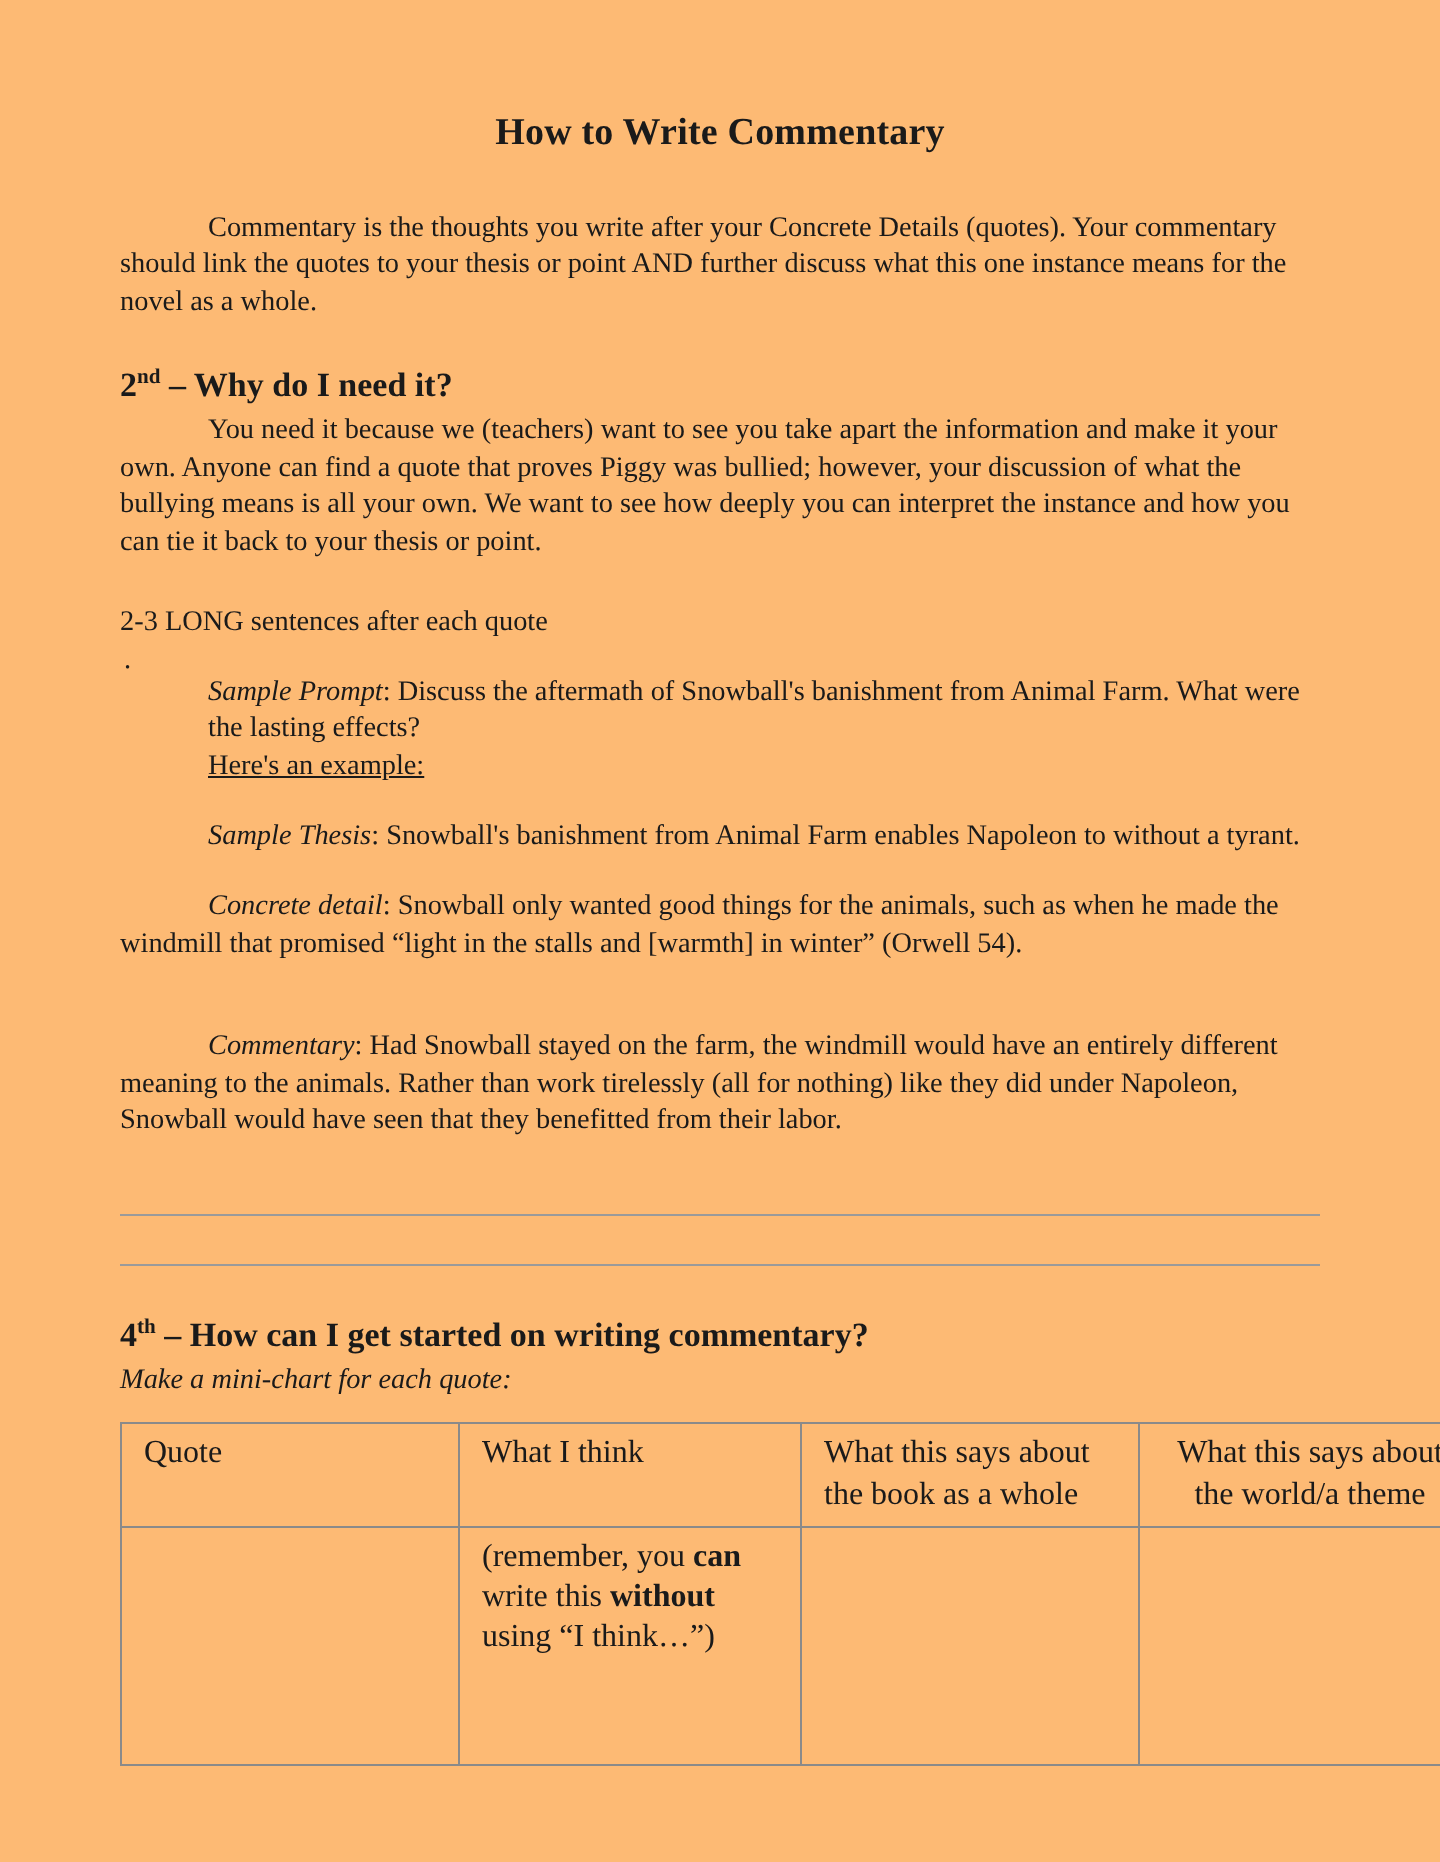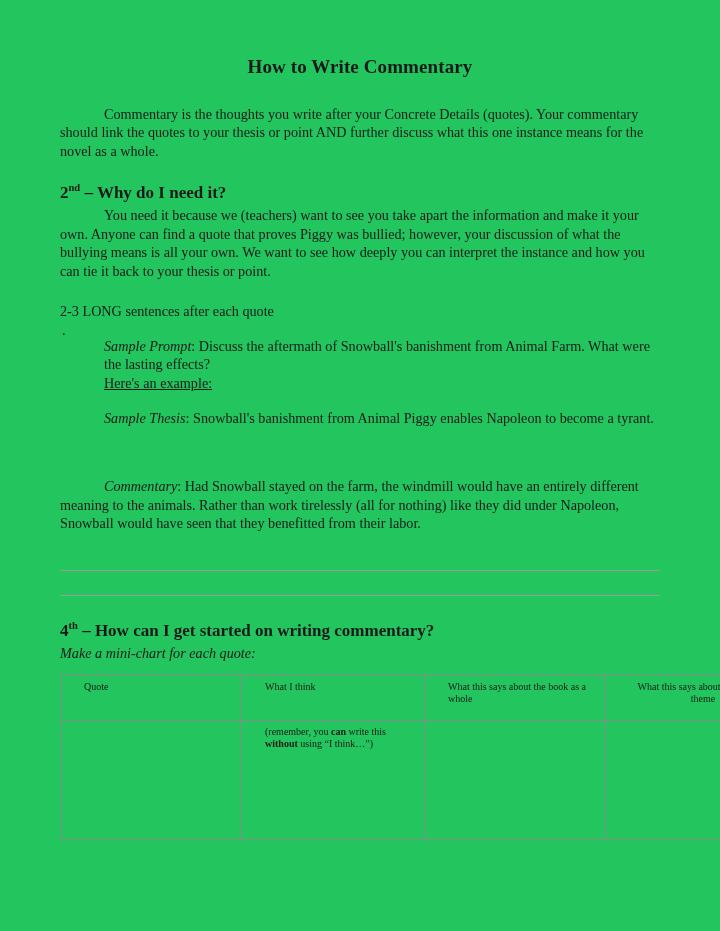--- a/index.html
+++ b/index.html
@@ -14,21 +14,21 @@
     position: relative;
     font-family: "Liberation Serif", "DejaVu Serif", serif;
     color: #1a1a1a;
     overflow: hidden;
   }
   .page {
     position: absolute;
     left: 0; top: 0;
     width: 720px;
     height: 931px;
-    background: #22c55e;
+    background: #fdba74;
     box-sizing: border-box;
     padding: 0;
   }
   .doc {
     position: absolute;
     left: 60px;
     top: 56px;
     width: 600px;
   }
 
@@ -106,22 +106,22 @@
     margin-top: 12px;
   }
   table.mini-chart {
     border-collapse: collapse;
     width: 600px;
     table-layout: fixed;
   }
   table.mini-chart td {
     border: 1.3px solid #8a8a8a;
     vertical-align: top;
-    padding: 5px 7px 5px 23px;
-    font-size: 10px;
+    padding: 5px 7px 5px 11px;
+    font-size: 16px;
     line-height: 1.26;
   }
   table.mini-chart td.c1 { width: 150px; }
   table.mini-chart td.c2 { width: 152px; }
   table.mini-chart td.c3 { width: 150px; }
   table.mini-chart td.c4 { width: 148px; text-align: center; }
   tr.head-row td { height: 34px; }
   tr.body-row td { height: 108px; }
   .cell-note { white-space: normal; }
 </style>
@@ -148,24 +148,25 @@
     <div class="stray-dot">.</div>
 
     <div class="sub">
 
       <p class="body"><span class="ital">Sample Prompt</span><span>: Discuss the aftermath of Snowball's banishment from Animal Farm.  What were the lasting effects?</span></p>
 
       <p class="body"><span class="und">Here's an example:</span></p>
 
       <div class="gap-md"></div>
 
-      <p class="body"><span class="ital">Sample Thesis</span><span>: Snowball's banishment from Animal Piggy enables Napoleon to become a tyrant.</span></p>
-
-      <div class="gap-md"></div>
-
+      <p class="body"><span class="ital">Sample Thesis</span><span>: Snowball's banishment from Animal Farm enables Napoleon to without a tyrant.</span></p>
+
+      <div class="gap-md"></div>
+
+      <p class="body" style="text-indent:44px; margin-left:-44px;"><span class="ital">Concrete detail</span><span>:  Snowball only wanted good things for the animals, such as when he made the windmill that promised “light in the stalls and [warmth] in winter” (Orwell 54).</span></p>
 
       <div class="gap-md"></div>
 
       <p class="body" style="text-indent:44px; margin-left:-44px;margin-top:16px;"><span class="ital">Commentary</span><span>: Had Snowball stayed on the farm, the windmill would have an entirely different meaning to the animals.  Rather than work tirelessly (all for nothing) like they did under Napoleon, Snowball would have seen that they benefitted from their labor.</span></p>
 
       <div class="gap-md"></div>
 
 
     </div>
 

